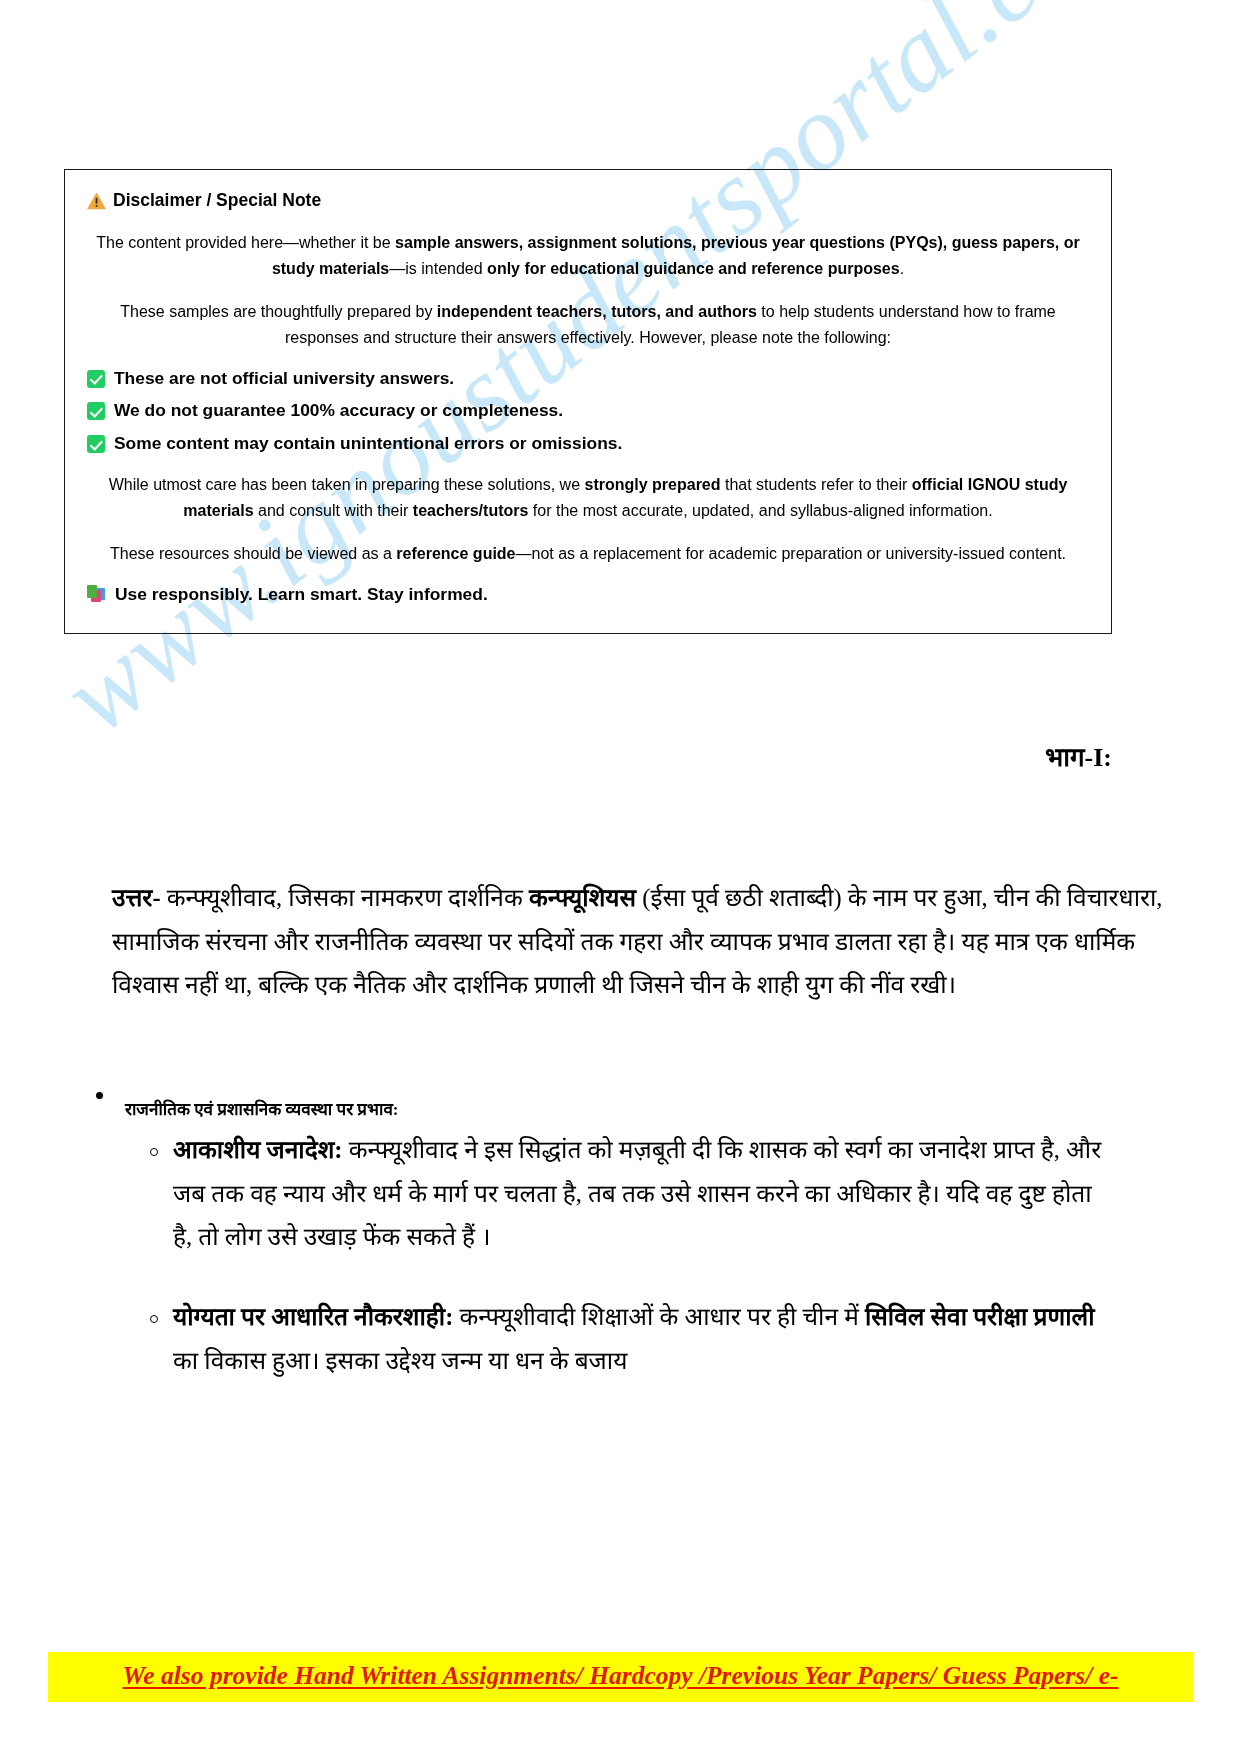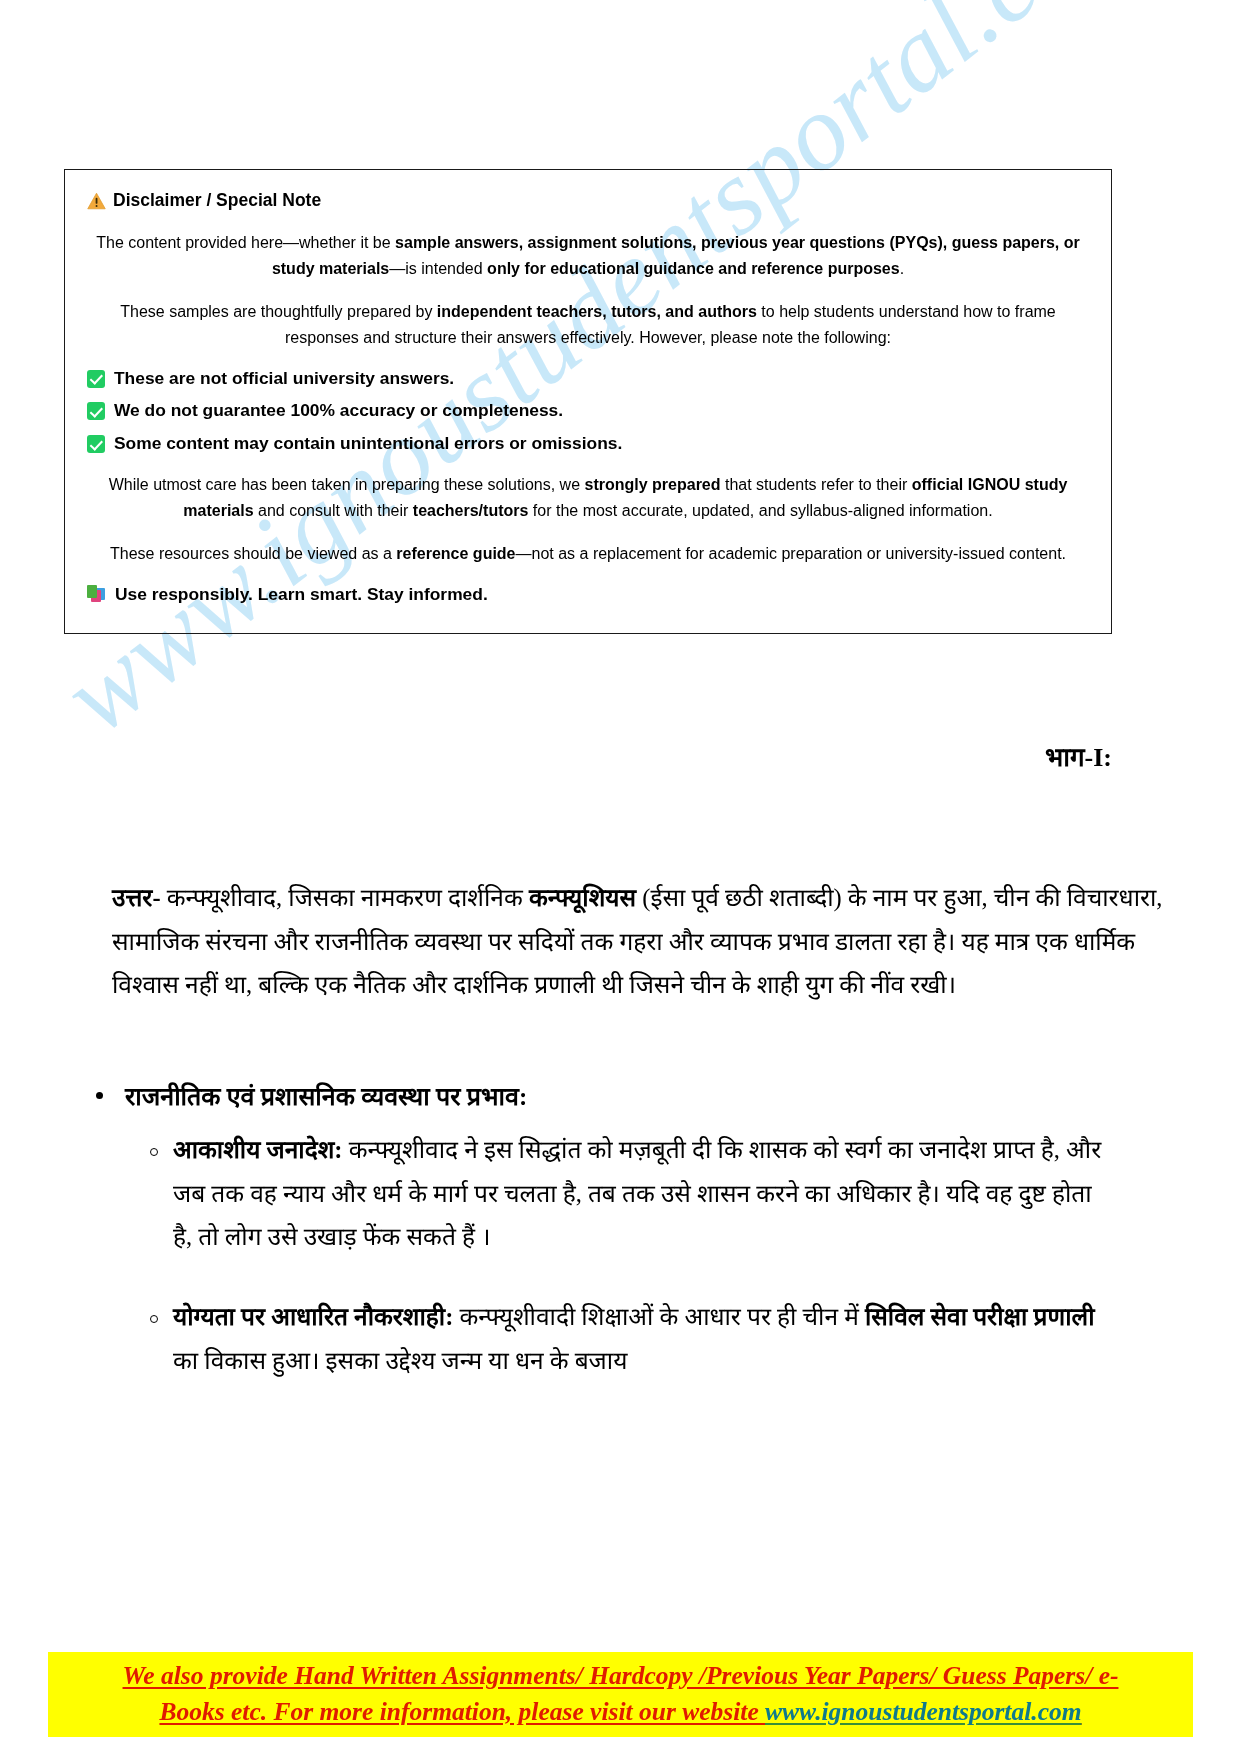--- a/index.html
+++ b/index.html
@@ -196,21 +196,21 @@
     line-height: 1.7;
   }
   .bullet-l1 .dot {
     flex: 0 0 auto;
     width: 7px;
     height: 7px;
     border-radius: 50%;
     background: #000;
     margin-top: 16px;
   }
-  .bullet-l1 .btext { font-weight: bold; font-size: 25px; }
+  .bullet-l1 .btext { font-weight: bold; font-size: 17px; margin-top: 20px; }
 
   .bullet-l2 {
     position: absolute;
     left: 150px;
     width: 960px;
     display: flex;
     gap: 15px;
     font-size: 24.5px;
     line-height: 1.78;
   }
@@ -329,16 +329,15 @@
     <span><b>आकाशीय जनादेश:</b><span> कन्फ्यूशीवाद ने इस सिद्धांत को मज़बूती दी कि शासक को स्वर्ग का जनादेश प्राप्त है, और जब तक वह न्याय और धर्म के मार्ग पर चलता है, तब तक उसे शासन करने का अधिकार है। यदि वह दुष्ट होता है, तो लोग उसे उखाड़ फेंक सकते हैं ।</span></span>
   </div>
 
   <div class="bullet-l2 hindi" id="sub-bullet-2">
     <span class="circ"></span>
     <span><b>योग्यता पर आधारित नौकरशाही:</b><span> कन्फ्यूशीवादी शिक्षाओं के आधार पर ही चीन में </span><b>सिविल सेवा परीक्षा प्रणाली</b><span> का विकास हुआ। इसका उद्देश्य जन्म या धन के बजाय</span></span>
   </div>
 
   <div class="footer-banner">
     <span class="line">We also provide Hand Written Assignments/ Hardcopy /Previous Year Papers/ Guess Papers/ e-</span>
-    <span class="line"><span>Books etc. For more information, please visit our website </span><a class="footer-link" href="#">www.ignoustudentsportal.com</a></span>
   </div>
 
 </div>
 
 </body></html>

